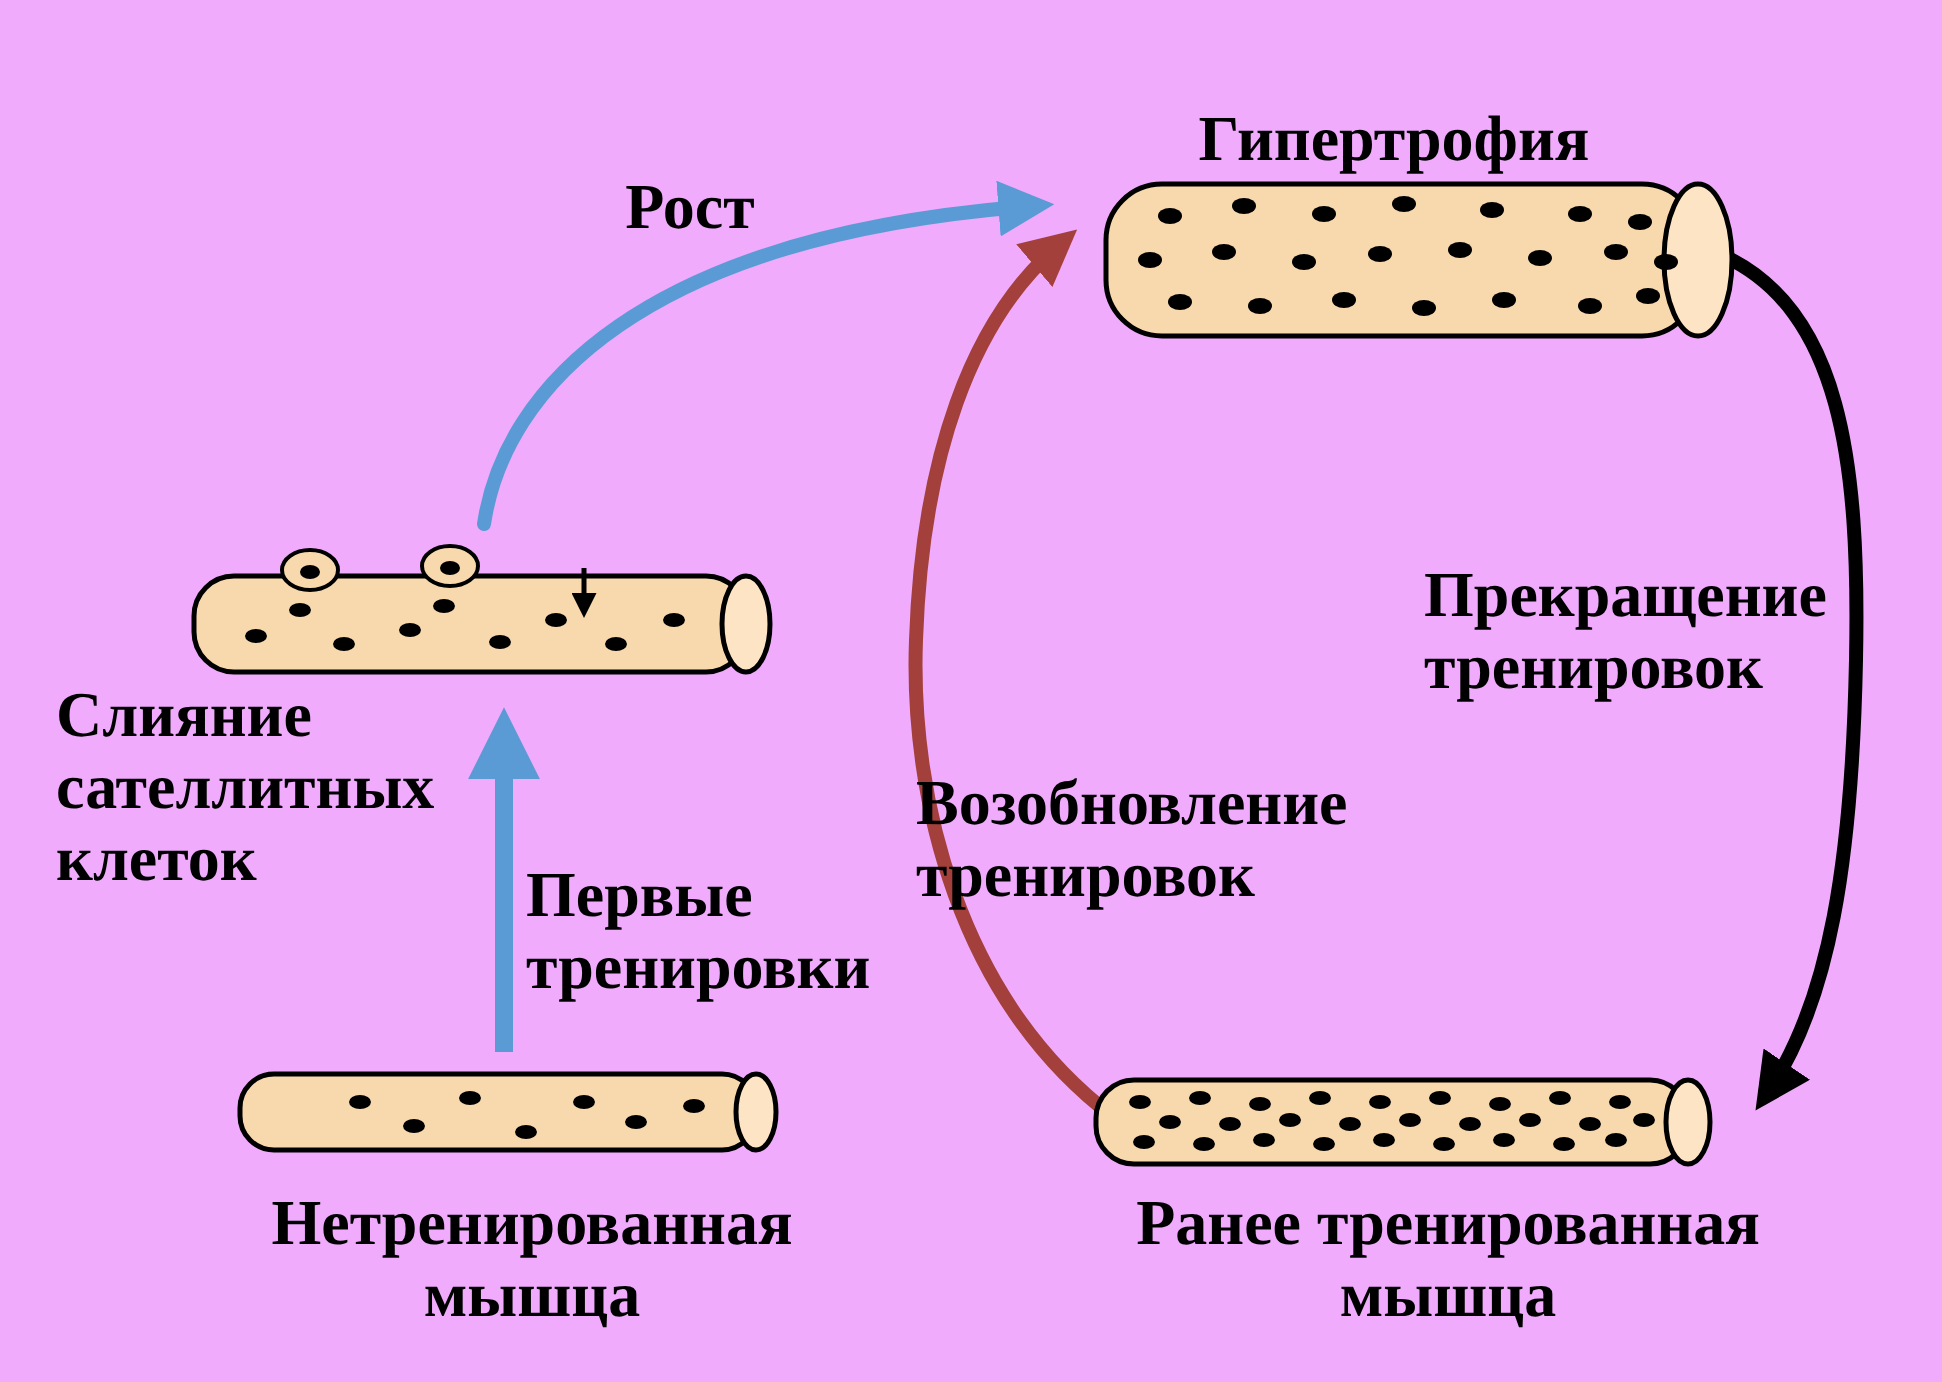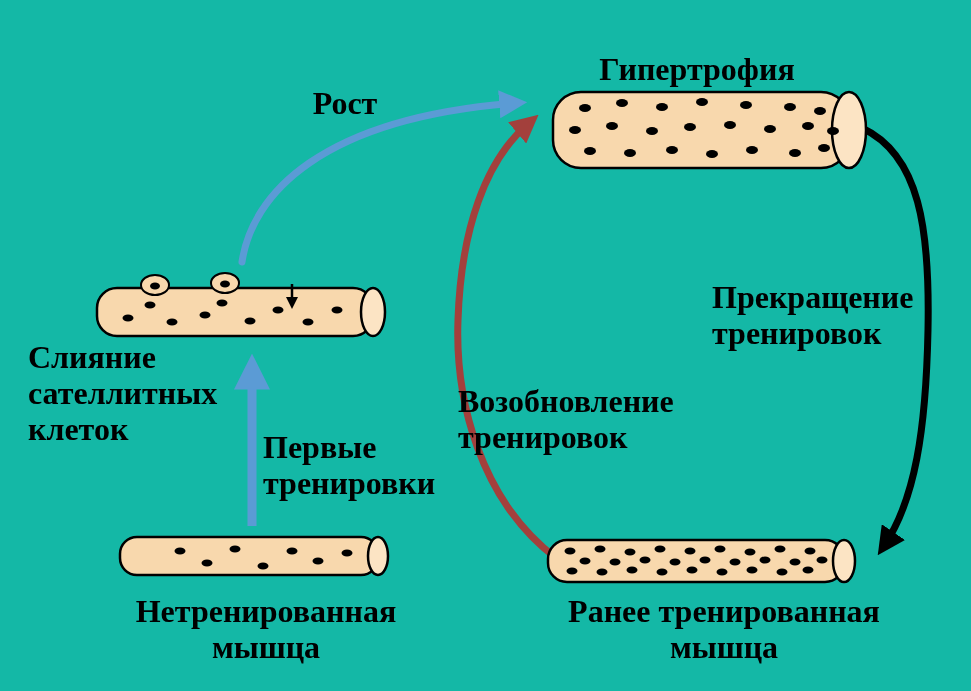--- a/index.html
+++ b/index.html
@@ -1,19 +1,19 @@
 <!DOCTYPE html>
 <html><head>
 <meta charset="utf-8">
 <style>
   html,body { margin:0; padding:0; background:#ffffff; }
   .canvas {
     position:relative;
     width:971px; height:691px;
-    background:#14b8a6;
+    background:#f0abfc;
     overflow:hidden;
     font-family:"Liberation Serif", serif;
   }
   svg { position:absolute; left:0; top:0; }
   text {
     font-family:"Liberation Serif", serif;
     font-weight:bold;
     font-size:32px;
     fill:#000000;
   }

